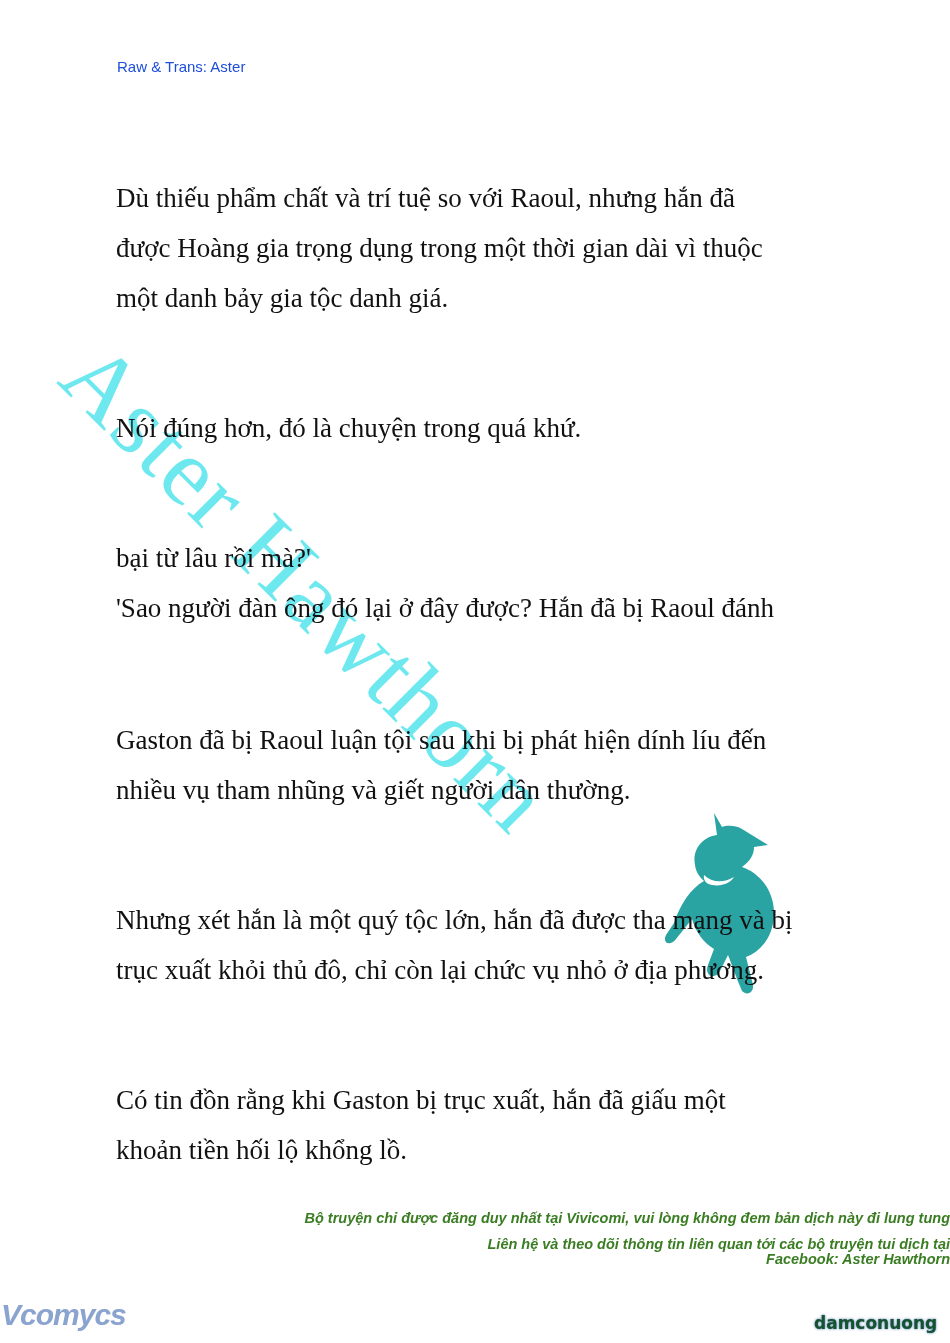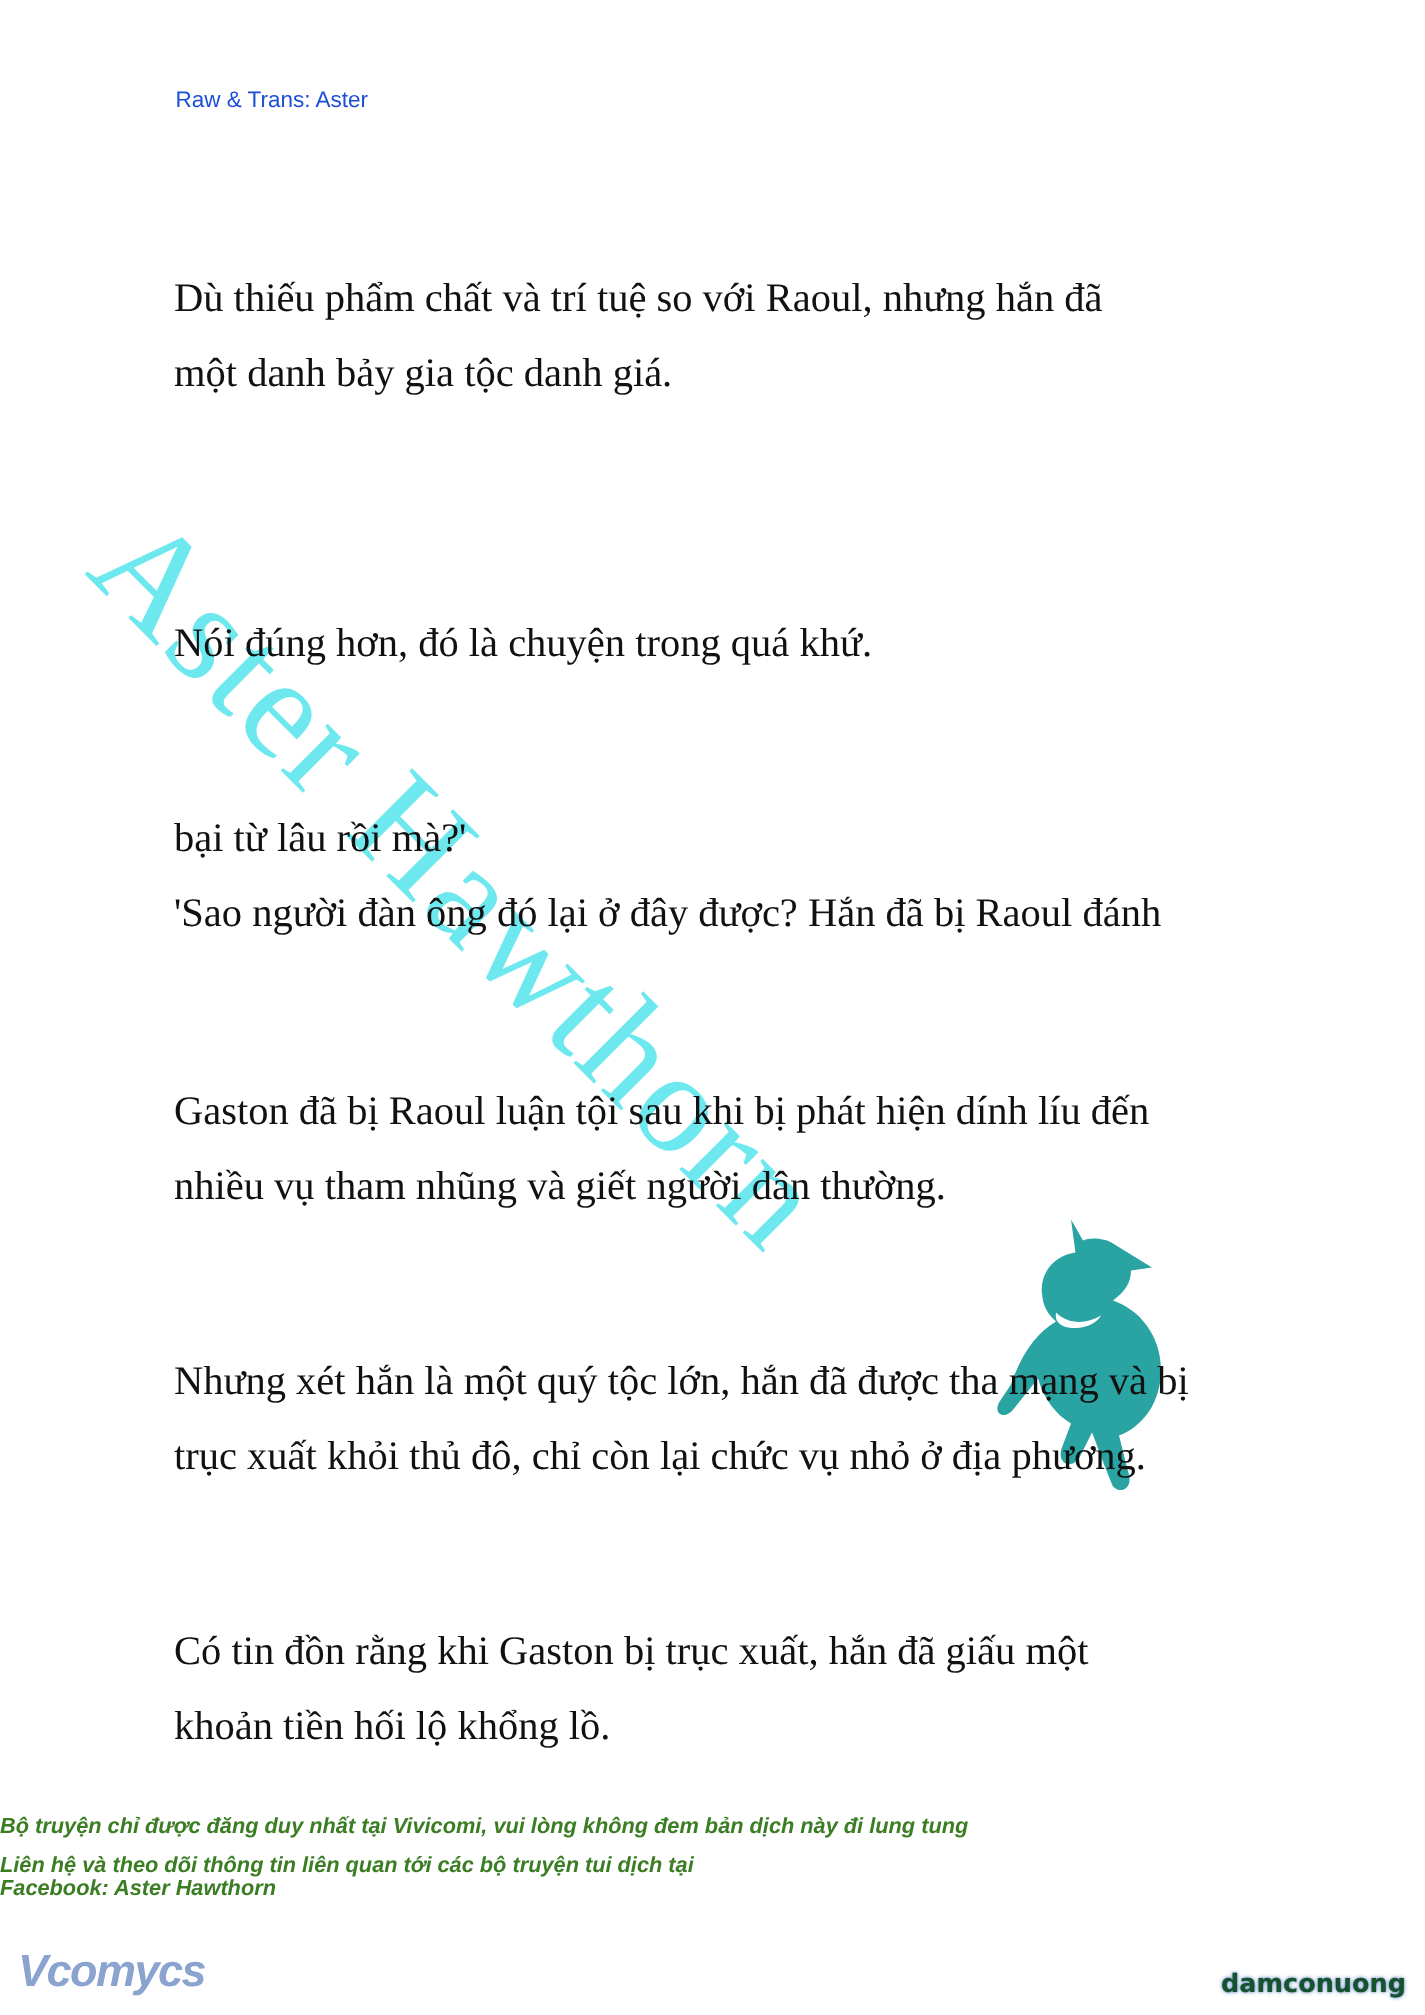--- a/index.html
+++ b/index.html
@@ -16,26 +16,26 @@
     .watermark {
       position: absolute; left: 118px; top: 320px;
       font-family: "Liberation Serif", serif; font-size: 96px; color: #5fe6ee;
       transform-origin: 0 0; transform: rotate(45deg);
       white-space: nowrap; opacity: 0.9; letter-spacing: 2px;
       pointer-events: none; z-index: 1;
     }
     .text-layer { position: relative; z-index: 2; }
     .cat { position: absolute; left: 662px; top: 805px; width: 130px; height: 190px; z-index: 1; }
     .footer {
-      position: absolute; left: 0; width: 950px; text-align: left;
+      position: absolute; left: 0; width: 950px; text-align: right;
       font-family: "Liberation Sans", sans-serif; font-style: italic; font-weight: bold;
       font-size: 14.5px; color: #3a7d23;
     }
     .logo-left {
-      position: absolute; left: 12px; top: 1298px;
+      position: absolute; left: 1px; top: 1298px;
       font-family: "Liberation Sans", sans-serif; font-style: italic; font-weight: bold;
       font-size: 30px; color: #8aa3cf; letter-spacing: -1px;
     }
     .logo-right {
       position: absolute; left: 814px; top: 1313px;
       font-family: "DejaVu Sans", sans-serif; font-weight: bold; font-size: 17px;
       color: #14532d; text-shadow: 0 0 3px #6c8bbf, 0 0 1px #6c8bbf;
     }
   </style>
 </head>
@@ -46,20 +46,21 @@
 <div class="watermark">Aster Hawthorn</div>
 
 <svg class="cat" viewBox="0 0 130 190">
   <path fill="#2aa3a3" d="M52 8 L55 30 C40 32 30 45 33 60 C34 68 38 72 42 76 C28 84 18 100 12 118 L4 130 C0 138 8 142 14 134 L30 114 C34 128 42 138 52 144 L46 160 C42 170 52 176 58 166 L66 150 C70 160 74 172 80 186 C86 192 94 186 90 176 L84 152 C100 146 112 130 112 108 C112 86 98 68 80 62 C88 56 92 50 92 42 L106 40 L80 24 C74 20 64 20 60 22 Z"></path>
   <path fill="#ffffff" d="M42 70 C50 78 62 78 72 72 C70 76 62 82 50 80 C44 79 41 75 42 70 Z"></path>
 </svg>
 
 <div class="text-layer">
   <div class="para" style="top:173px;">
     <div>Dù thiếu phẩm chất và trí tuệ so với Raoul, nhưng hắn đã</div>
+    <div>được Hoàng gia trọng dụng trong một thời gian dài vì thuộc</div>
     <div>một danh bảy gia tộc danh giá.</div>
   </div>
   <div class="para" style="top:403px;">
     <div>Nói đúng hơn, đó là chuyện trong quá khứ.</div>
   </div>
   <div class="para" style="top:533px;">
     <div>bại từ lâu rồi mà?'</div>
     <div>'Sao người đàn ông đó lại ở đây được? Hắn đã bị Raoul đánh</div>
   </div>
   <div class="para" style="top:715px;">

